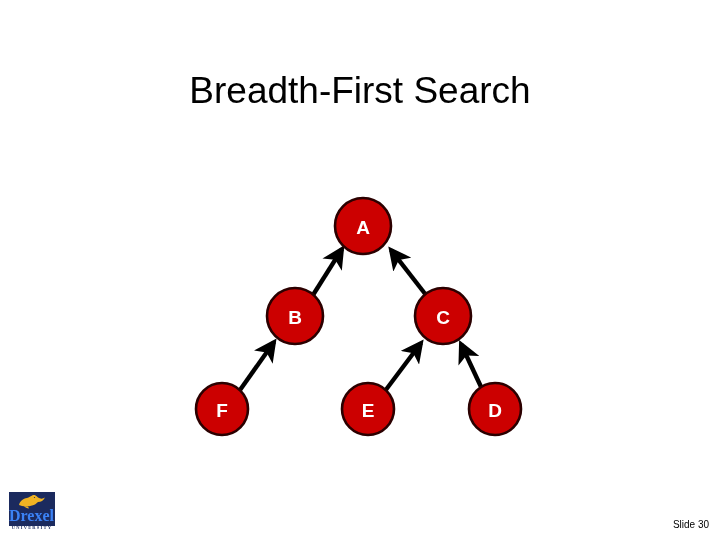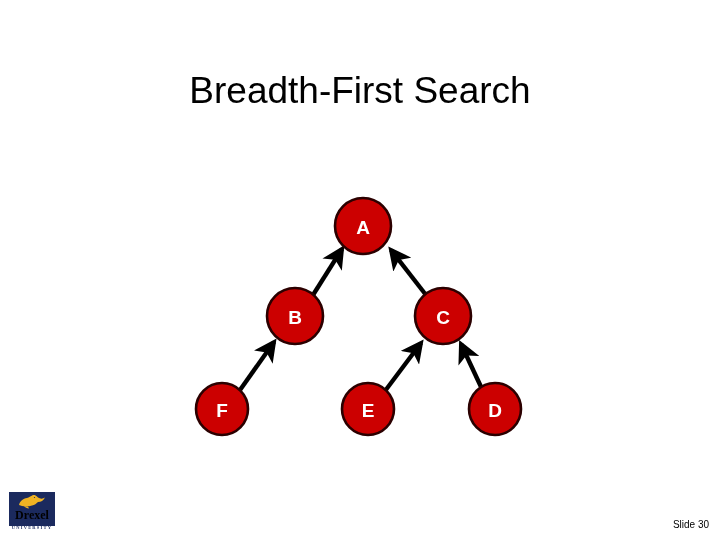--- a/index.html
+++ b/index.html
@@ -79,25 +79,24 @@
     left: 8px;
     top: 2px;
     width: 30px;
     height: 16px;
   }
   #drexel-logo .wordmark {
     position: absolute;
     left: 0;
     top: 17px;
     width: 46px;
-    text-align: center;
     font-family: "Liberation Serif", serif;
-    font-size: 12px;
+    font-size: 16px;
     font-weight: bold;
-    color: #000000;
+    color: #3b82f6;
     line-height: 13px;
     letter-spacing: 0px;
   }
   #drexel-logo .subword {
     position: absolute;
     left: 0;
     top: 33px;
     width: 46px;
     text-align: center;
     font-family: "Liberation Serif", serif;

